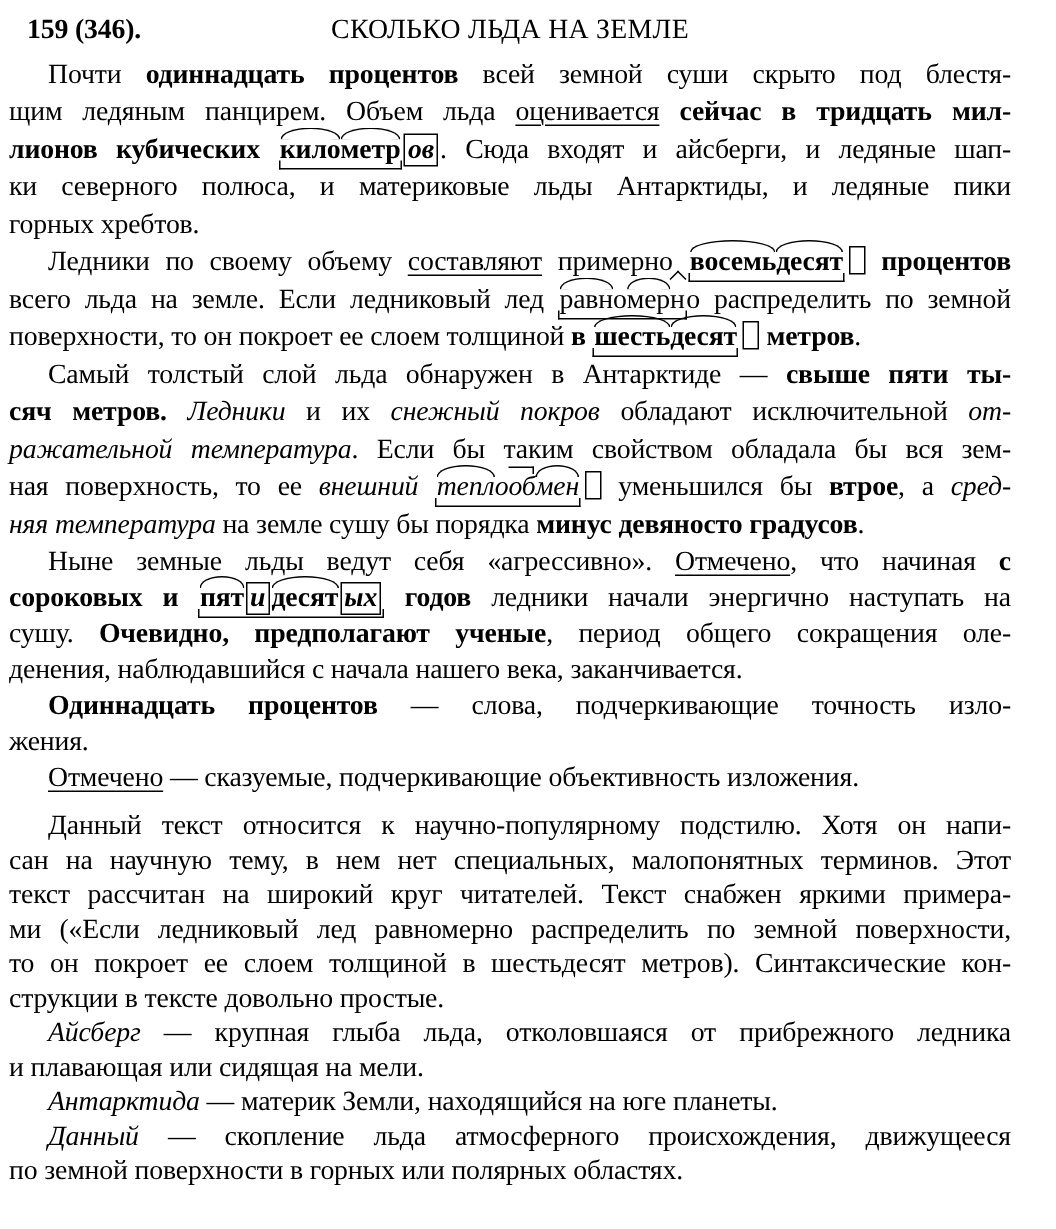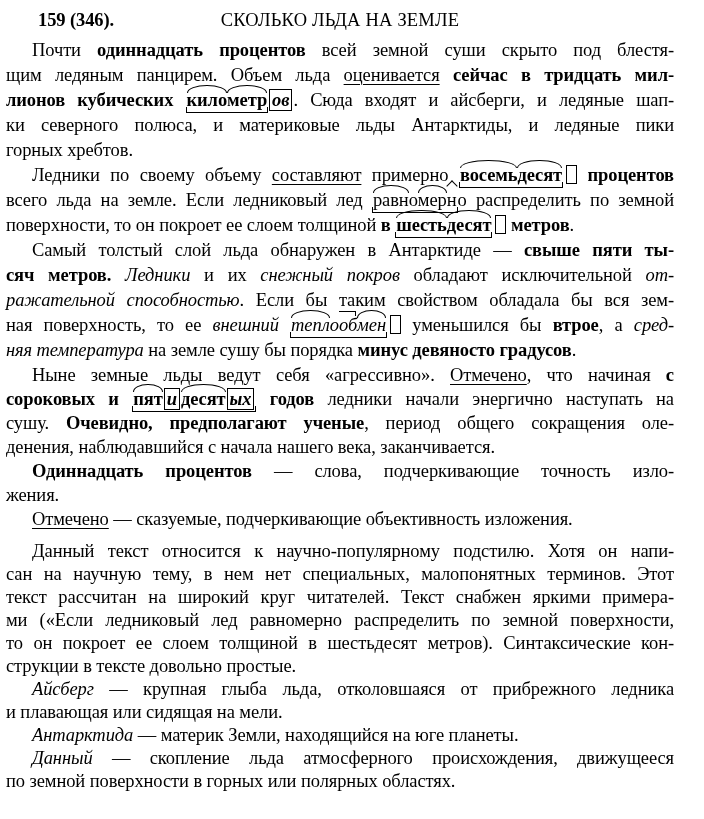--- a/index.html
+++ b/index.html
@@ -4,21 +4,21 @@
 <style>
   html,body{margin:0;padding:0;}
   body{
     width:704px;height:819px;background:#ffffff;color:#000000;
     font-family:"Liberation Serif","DejaVu Serif",serif;
     font-size:18.5px;letter-spacing:-0.1px;
     overflow:hidden;
   }
   .page{padding:6px 30px 0 6px;}
   .hdr{position:relative;height:28px;line-height:28px;text-align:center;margin-bottom:4px;}
-  .hdr .num{position:absolute;left:32px;top:0;font-weight:bold;}
+  .hdr .num{position:absolute;left:12px;top:0;font-weight:bold;}
   .hdr .ttl{letter-spacing:0.2px;}
   .sec26 .ln{line-height:25px;}
   .sec24 .ln{line-height:24px;}
   .sec23 .ln{line-height:23px;}
   .ln{white-space:normal;}
   .jl{text-align:justify;text-align-last:justify;text-justify:inter-word;}
   .ll{text-align:right;text-align-last:left;}
   .fi{text-indent:26px;}
   .gap{margin-top:9px;}
   b{font-weight:bold;}
@@ -64,21 +64,21 @@
 
     <div>
         <div class="ln jl fi"><span>Ледники по своему объему </span><span class="u">составляют</span><span> примерно </span><span class="morph b"><span class="mbase"><span class="arc">восемь</span><span class="arc">десят</span></span><span class="zbox"></span></span><b> процентов</b></div>
         <div class="ln jl"><span>всего льда на земле. Если ледниковый лед </span><span class="morph"><span class="mbase"><span class="arc">равн</span><span>о</span><span class="arc">мер</span><span class="sfx">н</span></span><span>о</span></span><span> распределить по земной</span></div>
         <div class="ln ll"><span>поверхности, то он покроет ее слоем толщиной </span><b>в </b><span class="morph b"><span class="mbase"><span class="arc">шесть</span><span class="arc">десят</span></span><span class="zbox"></span></span><b> метров</b><span>.</span></div>
       </div>
 
     <div>
         <div class="ln jl fi"><span>Самый толстый слой льда обнаружен в Антарктиде — </span><b>свыше пяти ты-</b></div>
         <div class="ln jl"><b>сяч метров.</b><span class="i"> Ледники</span><span> и их </span><span class="i">снежный покров</span><span> обладают исключительной </span><span class="i">от-</span></div>
-        <div class="ln jl"><span class="i">ражательной способностью</span><span>. Если бы таким свойством обладала бы вся зем-</span></div>
+        <div class="ln jl"><span class="i">ражательной температура</span><span>. Если бы таким свойством обладала бы вся зем-</span></div>
         <div class="ln jl"><span>ная поверхность, то ее </span><span class="i">внешний </span><span class="morph i"><span class="mbase"><span class="arc">тепл</span><span>о</span><span class="pre">об</span><span class="arc">мен</span></span><span class="zbox"></span></span><span> уменьшился бы </span><b>втрое</b><span>, а </span><span class="i">сред-</span></div>
         <div class="ln ll"><span class="i">няя температура</span><span> на земле сушу бы порядка </span><b>минус девяносто градусов</b><span>.</span></div>
       </div>
   </div>
 
   <div class="sec24">
     <div>
         <div class="ln jl fi"><span>Ныне земные льды ведут себя «агрессивно». </span><span class="u">Отмечено</span><span>, что начиная </span><b>с</b></div>
         <div class="ln jl"><b>сороковых и </b><span class="morph b"><span class="mbase"><span class="arc">пят</span><span class="ebox">и</span><span class="arc">десят</span><span class="ebox">ых</span></span></span><b> годов</b><span> ледники начали энергично наступать на</span></div>
         <div class="ln jl"><span>сушу. </span><b>Очевидно, предполагают ученые</b><span>, период общего сокращения оле-</span></div>

